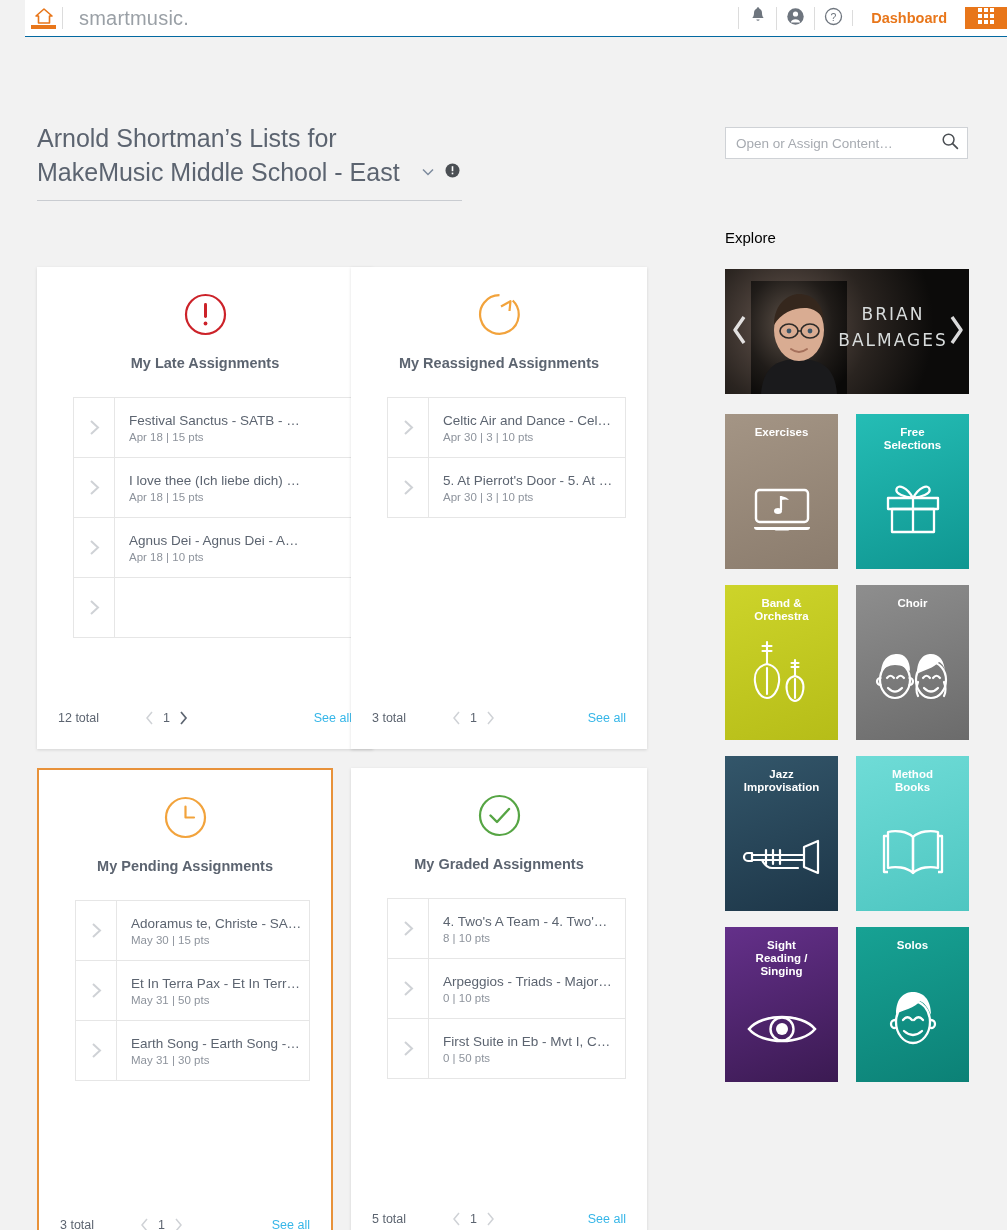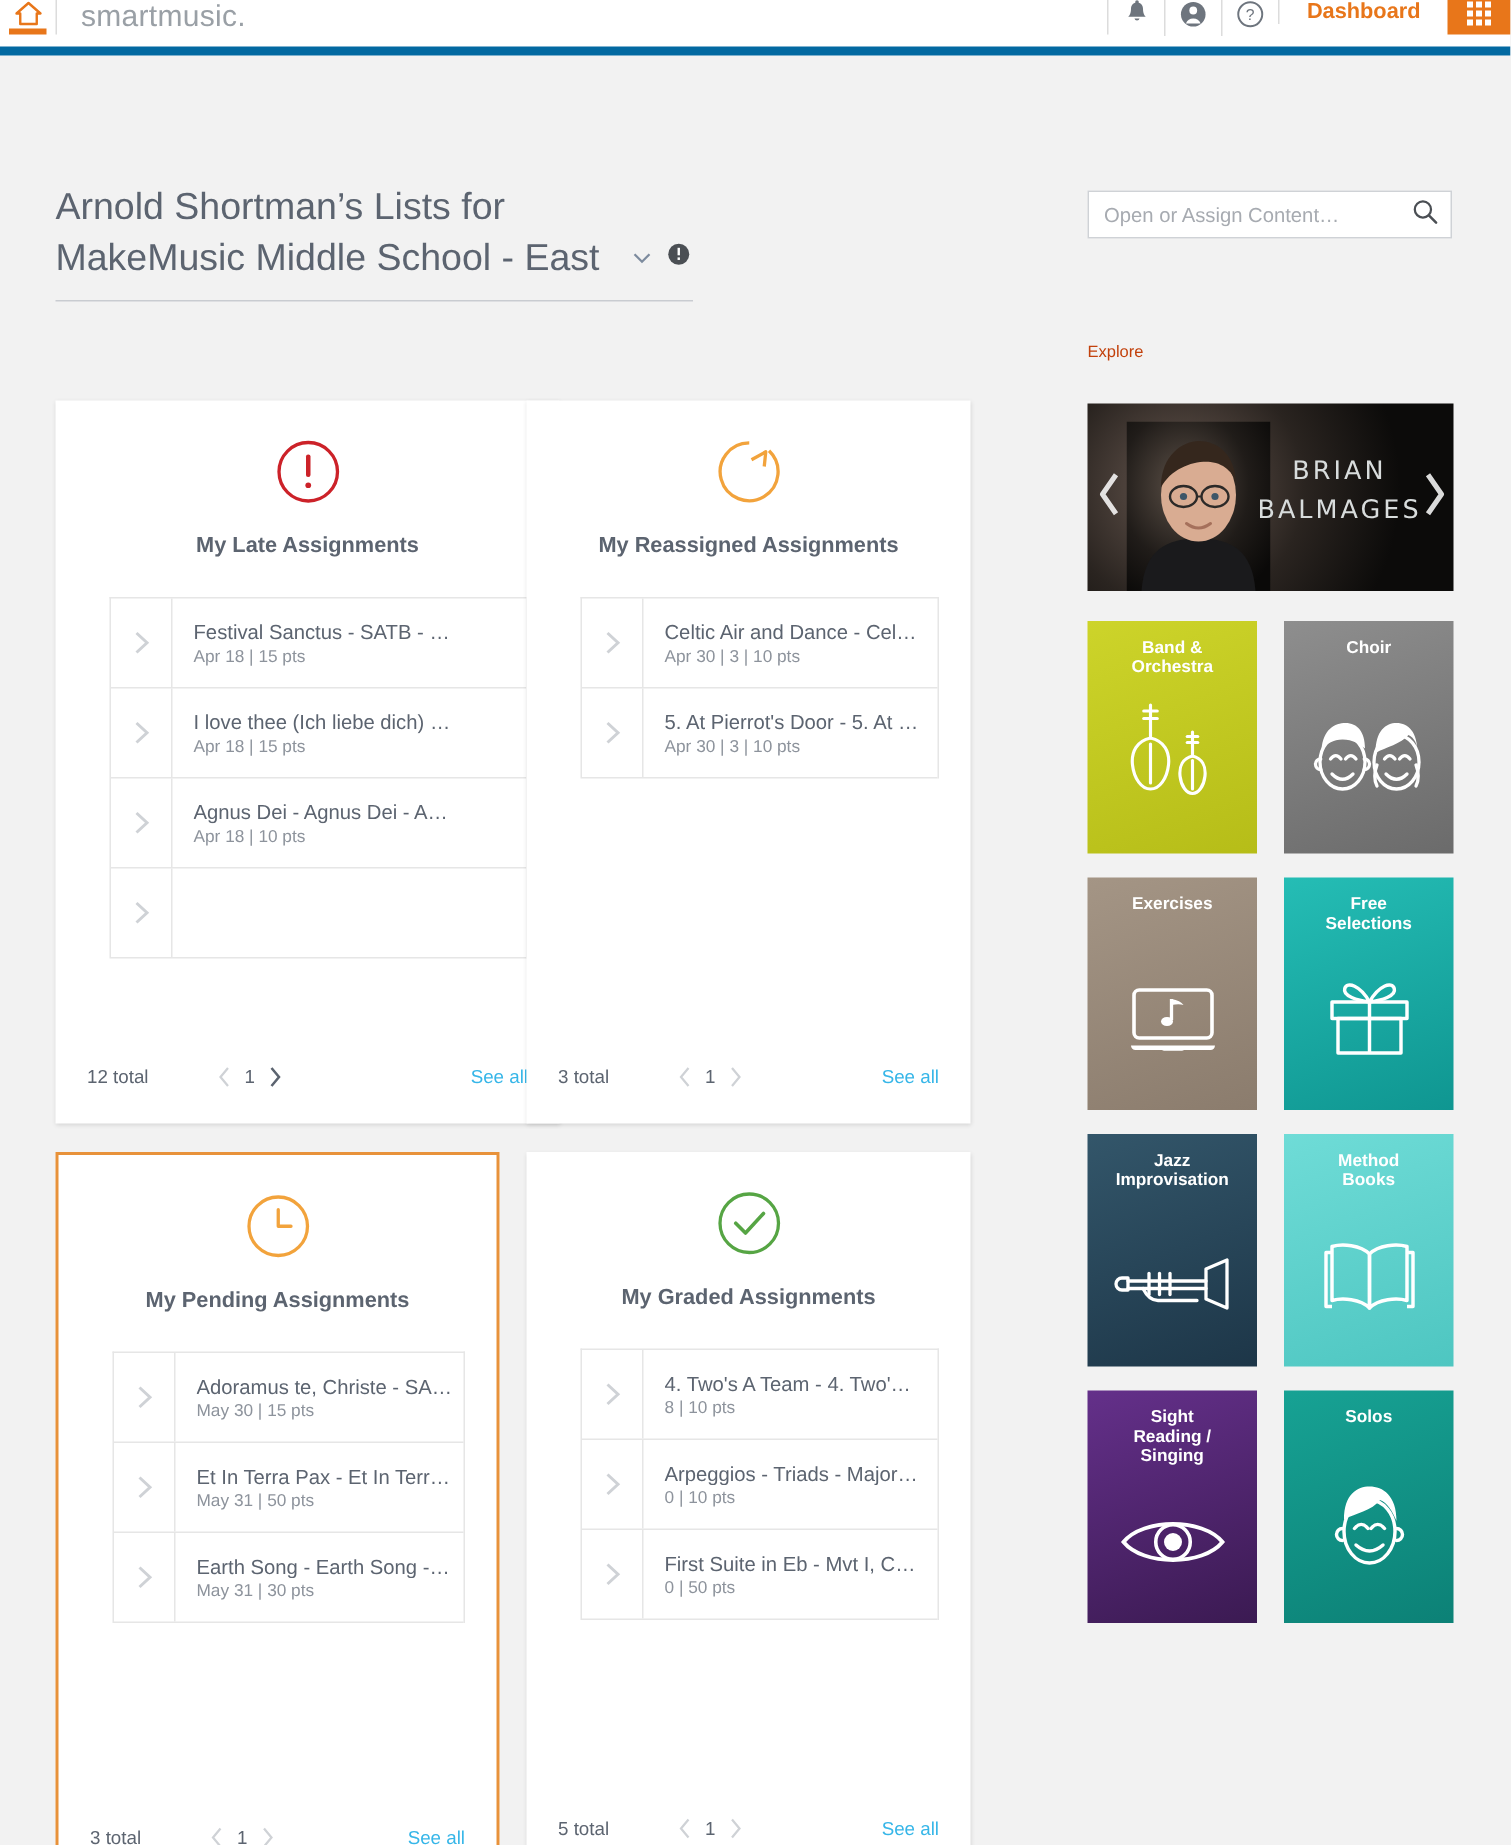--- a/index.html
+++ b/index.html
@@ -5,24 +5,25 @@
   * { box-sizing: border-box; margin: 0; padding: 0; }
   html, body {
     width: 1007px; height: 1230px;
     background: #f2f2f2;
     font-family: "Liberation Sans", sans-serif;
     overflow: hidden;
   }
 
   
   .topbar {
-    display: flex; align-items: flex-start;
+    display: flex; align-items: center;
     height: 37px; background: #ffffff;
-    border-bottom: 6px solid #0369a1;
+    border-bottom: 1px solid #0369a1;
     position: relative;
+    margin-left: 25px;
   }
   .home-cell {
     width: 38px; display: flex; align-items: center; justify-content: center;
     border-right: 1px solid #dcdcdc; position: relative; cursor: pointer;
   }
   .home-cell .bar-indicator {
     position: absolute; left: 6px; right: 6px; bottom: 0; height: 4px; background: #e8761a;
   }
   .logo-cell {
     flex: 1; display: flex; align-items: center; padding-left: 16px;
@@ -105,21 +106,21 @@
     background: #fff; border: 1px solid #cfd2d6;
     display: flex; align-items: center; padding: 0 8px 0 10px;
   }
   .search-box input {
     flex: 1; border: none; outline: none; font-size: 13.5px;
     color: #5c6470; font-family: "Liberation Sans", sans-serif; background: transparent;
   }
   .search-box input::placeholder { color: #a7abb1; }
   .explore-h {
     position: absolute; left: 725px; top: 192px;
-    font-size: 11px; color: #c2410c;
+    font-size: 15px; color: #000000;
   }
 
   .banner {
     position: absolute; left: 725px; top: 232px; width: 244px; height: 125px;
     overflow: hidden; cursor: pointer;
     background: radial-gradient(circle at 26% 45%, #6a5a52 0%, #2a2420 42%, #0c0b0a 75%);
   }
   .banner .headshot {
     position: absolute; left: 26px; top: 12px; width: 96px; height: 113px;
   }
@@ -534,20 +535,52 @@
     <span class="banner-arrow" style="right:4px;">
       <svg width="17" height="30" viewBox="0 0 17 30">
           <path d="M4 2 L13 15 L4 28" fill="none" stroke="#ffffff" stroke-width="3.4" stroke-linejoin="round"></path>
         </svg>
     </span>
   </div>
 
   <div class="tiles">
 
     <div class="tile-row">
+      <div class="tile" style="background:linear-gradient(160deg,#a49585,#8b7c6d);">
+        <div class="tile-label">Exercises</div>
+        <div class="tile-glyph">
+          <svg width="62" height="48" viewBox="0 0 62 48">
+            <rect x="5" y="3" width="52" height="32" rx="3.5" fill="none" stroke="#fff" stroke-width="2.4"></rect>
+            <path d="M3 40 h56 a3 3 0 01-3 3 H6 a3 3 0 01-3 -3Z" fill="#fff"></path>
+            <path d="M25 42 h12" stroke="#fff" stroke-width="3" stroke-linecap="round"></path>
+            <g fill="#fff">
+              <path d="M30 9 v14" stroke="#fff" stroke-width="2.2"></path>
+              <path d="M30 9 q6 1 8 4 q-3 -1 -8 0Z"></path>
+              <ellipse cx="27" cy="24" rx="4" ry="3"></ellipse>
+            </g>
+          </svg>
+        </div>
+      </div>
+      <div class="tile" style="background:linear-gradient(160deg,#25bdb5,#0f9691);">
+        <div class="tile-label">Free<br>Selections</div>
+        <div class="tile-glyph">
+          <svg width="58" height="54" viewBox="0 0 58 54">
+            <g fill="none" stroke="#fff" stroke-width="2.3" stroke-linejoin="round">
+              <rect x="4" y="17" width="50" height="11"></rect>
+              <rect x="8" y="28" width="42" height="23"></rect>
+              <path d="M29 17 v34"></path>
+              <path d="M29 17 C23 6 14 3 12.5 8 C11 13 21 16 29 17Z"></path>
+              <path d="M29 17 C35 6 44 3 45.5 8 C47 13 37 16 29 17Z"></path>
+            </g>
+          </svg>
+        </div>
+      </div>
+    </div>
+
+    <div class="tile-row">
       <div class="tile" style="background:linear-gradient(160deg,#cdd42a,#b6bd18);">
         <div class="tile-label">Band &amp;<br>Orchestra</div>
         <div class="tile-glyph">
           <svg width="62" height="68" viewBox="0 0 62 68">
             <g fill="none" stroke="#fff" stroke-width="2.1" stroke-linecap="round">
               <path d="M16 4 v22"></path>
                 <path d="M11.5 8 h9"></path>
                 <path d="M11.5 13 h9"></path>
               <path d="M16 26 C7 28 3 35 4 44 C5 53 10 60 16 60 C22 60 27 53 28 44 C29 35 25 28 16 26Z"></path>
               <path d="M16 30 v26"></path>
@@ -579,52 +612,20 @@
               <path d="M49 28 q3.5 -4.5 7 0"></path>
                 <path d="M59 28 q3.5 -4.5 7 0"></path>
               <path d="M50 38 q7 7 14 0"></path>
             </g>
           </svg>
         </div>
       </div>
     </div>
 
     <div class="tile-row">
-      <div class="tile" style="background:linear-gradient(160deg,#a49585,#8b7c6d);">
-        <div class="tile-label">Exercises</div>
-        <div class="tile-glyph">
-          <svg width="62" height="48" viewBox="0 0 62 48">
-            <rect x="5" y="3" width="52" height="32" rx="3.5" fill="none" stroke="#fff" stroke-width="2.4"></rect>
-            <path d="M3 40 h56 a3 3 0 01-3 3 H6 a3 3 0 01-3 -3Z" fill="#fff"></path>
-            <path d="M25 42 h12" stroke="#fff" stroke-width="3" stroke-linecap="round"></path>
-            <g fill="#fff">
-              <path d="M30 9 v14" stroke="#fff" stroke-width="2.2"></path>
-              <path d="M30 9 q6 1 8 4 q-3 -1 -8 0Z"></path>
-              <ellipse cx="27" cy="24" rx="4" ry="3"></ellipse>
-            </g>
-          </svg>
-        </div>
-      </div>
-      <div class="tile" style="background:linear-gradient(160deg,#25bdb5,#0f9691);">
-        <div class="tile-label">Free<br>Selections</div>
-        <div class="tile-glyph">
-          <svg width="58" height="54" viewBox="0 0 58 54">
-            <g fill="none" stroke="#fff" stroke-width="2.3" stroke-linejoin="round">
-              <rect x="4" y="17" width="50" height="11"></rect>
-              <rect x="8" y="28" width="42" height="23"></rect>
-              <path d="M29 17 v34"></path>
-              <path d="M29 17 C23 6 14 3 12.5 8 C11 13 21 16 29 17Z"></path>
-              <path d="M29 17 C35 6 44 3 45.5 8 C47 13 37 16 29 17Z"></path>
-            </g>
-          </svg>
-        </div>
-      </div>
-    </div>
-
-    <div class="tile-row">
       <div class="tile" style="background:linear-gradient(160deg,#33566a,#1d3648);">
         <div class="tile-label">Jazz<br>Improvisation</div>
         <div class="tile-glyph">
           <svg width="80" height="40" viewBox="0 0 80 40">
             <g fill="none" stroke="#fff" stroke-width="2.2" stroke-linejoin="round" stroke-linecap="round">
               <path d="M6 16 h4 v8 H6 a3 3 0 010 -8Z"></path>
               <path d="M10 18 h52"></path>
                 <path d="M10 23 h52"></path>
               <path d="M62 10 L76 4 v32 L62 30Z"></path>
               <path d="M24 13 v14"></path>

